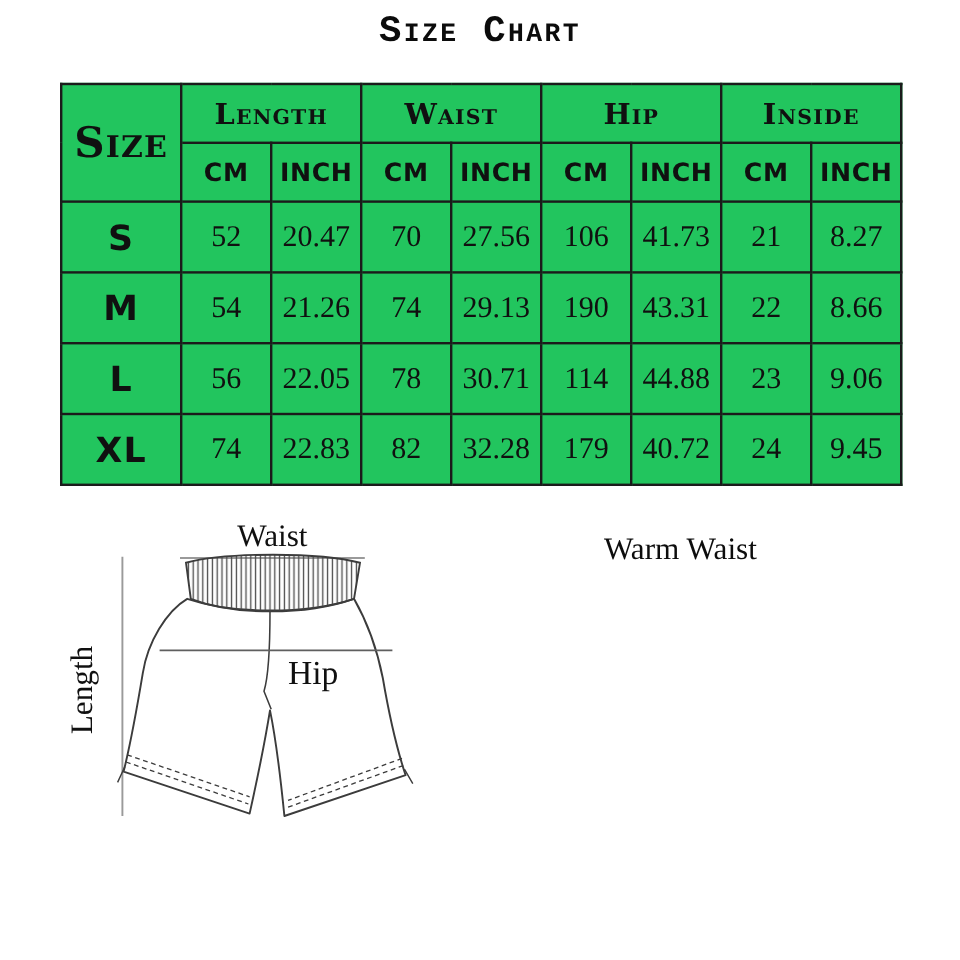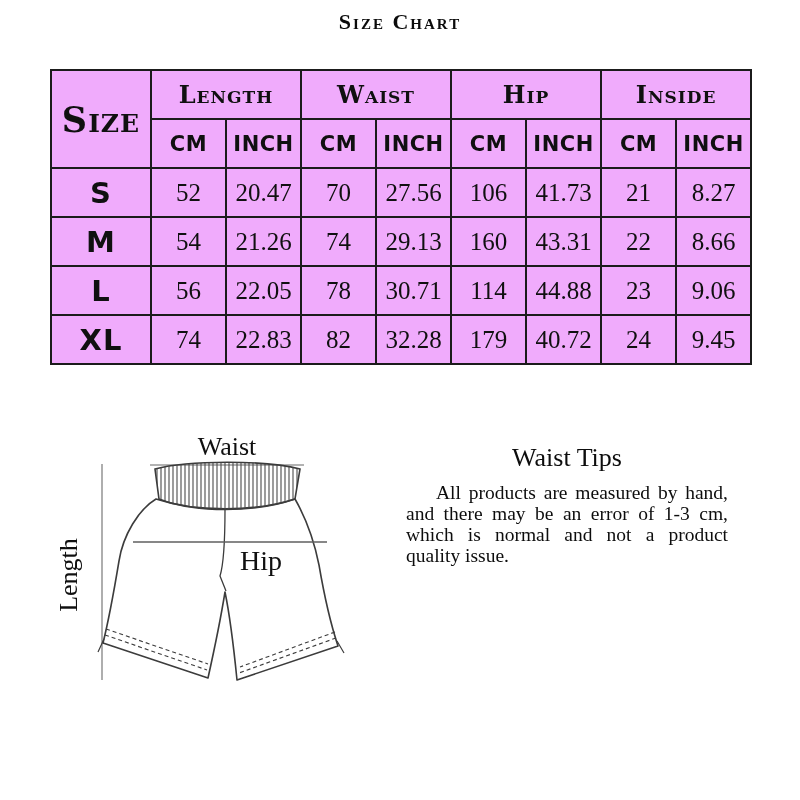--- a/index.html
+++ b/index.html
@@ -8,35 +8,35 @@
     position:relative;
     font-family:"Liberation Serif", serif;
     color:#101010;
     overflow:hidden;
   }
 
   
   .page-title {
     position:absolute; top:9px; left:0; width:800px;
     text-align:center;
-    font-family:Liberation Serif, serif;
+    font-family:Liberation Mono, monospace;
     font-variant:small-caps;
     font-weight:bold;
-    font-size:22px;
+    font-size:31px;
     letter-spacing:2px;
     color:#0b0b0b;
   }
 
   
   table.size-table {
     position:absolute; left:50px; top:69px;
     width:700px;
     border-collapse:collapse;
     table-layout:fixed;
-    background:#f0abfc;
+    background:#22c55e;
   }
   .size-table th, .size-table td {
     border:2px solid #1b1b1b;
     text-align:center;
     vertical-align:middle;
     padding:0;
   }
   th.size-head {
     font-family:"DejaVu Serif", serif;
     font-variant:small-caps;
@@ -62,21 +62,21 @@
   }
   th.row-size {
     font-family:"DejaVu Sans", sans-serif;
     font-weight:bold;
     font-size:29px;
     letter-spacing:1px;
   }
   .size-table td {
     font-family:"Liberation Serif", serif;
     font-size:25px;
-    height:49px;
+    height:59px;
   }
 
   
   .diagram { position:absolute; left:55px; top:425px; width:310px; height:272px; }
   .diagram svg { display:block; }
   .diagram text { font-family:"Liberation Serif", serif; }
 
   
   .tips {
     position:absolute; left:406px; top:443px; width:322px;
@@ -141,21 +141,21 @@
       <td>41.73</td>
       <td>21</td>
       <td>8.27</td>
     </tr>
     <tr>
       <th class="row-size">M</th>
       <td>54</td>
       <td>21.26</td>
       <td>74</td>
       <td>29.13</td>
-      <td>160</td>
+      <td>190</td>
       <td>43.31</td>
       <td>22</td>
       <td>8.66</td>
     </tr>
     <tr>
       <th class="row-size">L</th>
       <td>56</td>
       <td>22.05</td>
       <td>78</td>
       <td>30.71</td>
@@ -211,15 +211,14 @@
 
     <path d="M49,214 L43,227 M282,216 L289,228" fill="none" stroke="#3c3c3c" stroke-width="1.2"></path>
 
     <text x="172" y="30" text-anchor="middle" font-size="26" fill="#101010">Waist</text>
     <text transform="translate(22,150) rotate(-90)" text-anchor="middle" font-size="26" fill="#101010">Length</text>
     <text x="206" y="145" text-anchor="middle" font-size="28" fill="#101010">Hip</text>
   </svg>
 </div>
 
 <div class="tips">
-  <h2 class="tips-title">Waist Tips</h2>
-  <p>All products are measured by hand, and there may be an error of 1-3 cm, which is normal and not a product quality issue.</p>
+  <h2 class="tips-title">Warm Waist</h2>
 </div>
 
 </body></html>

